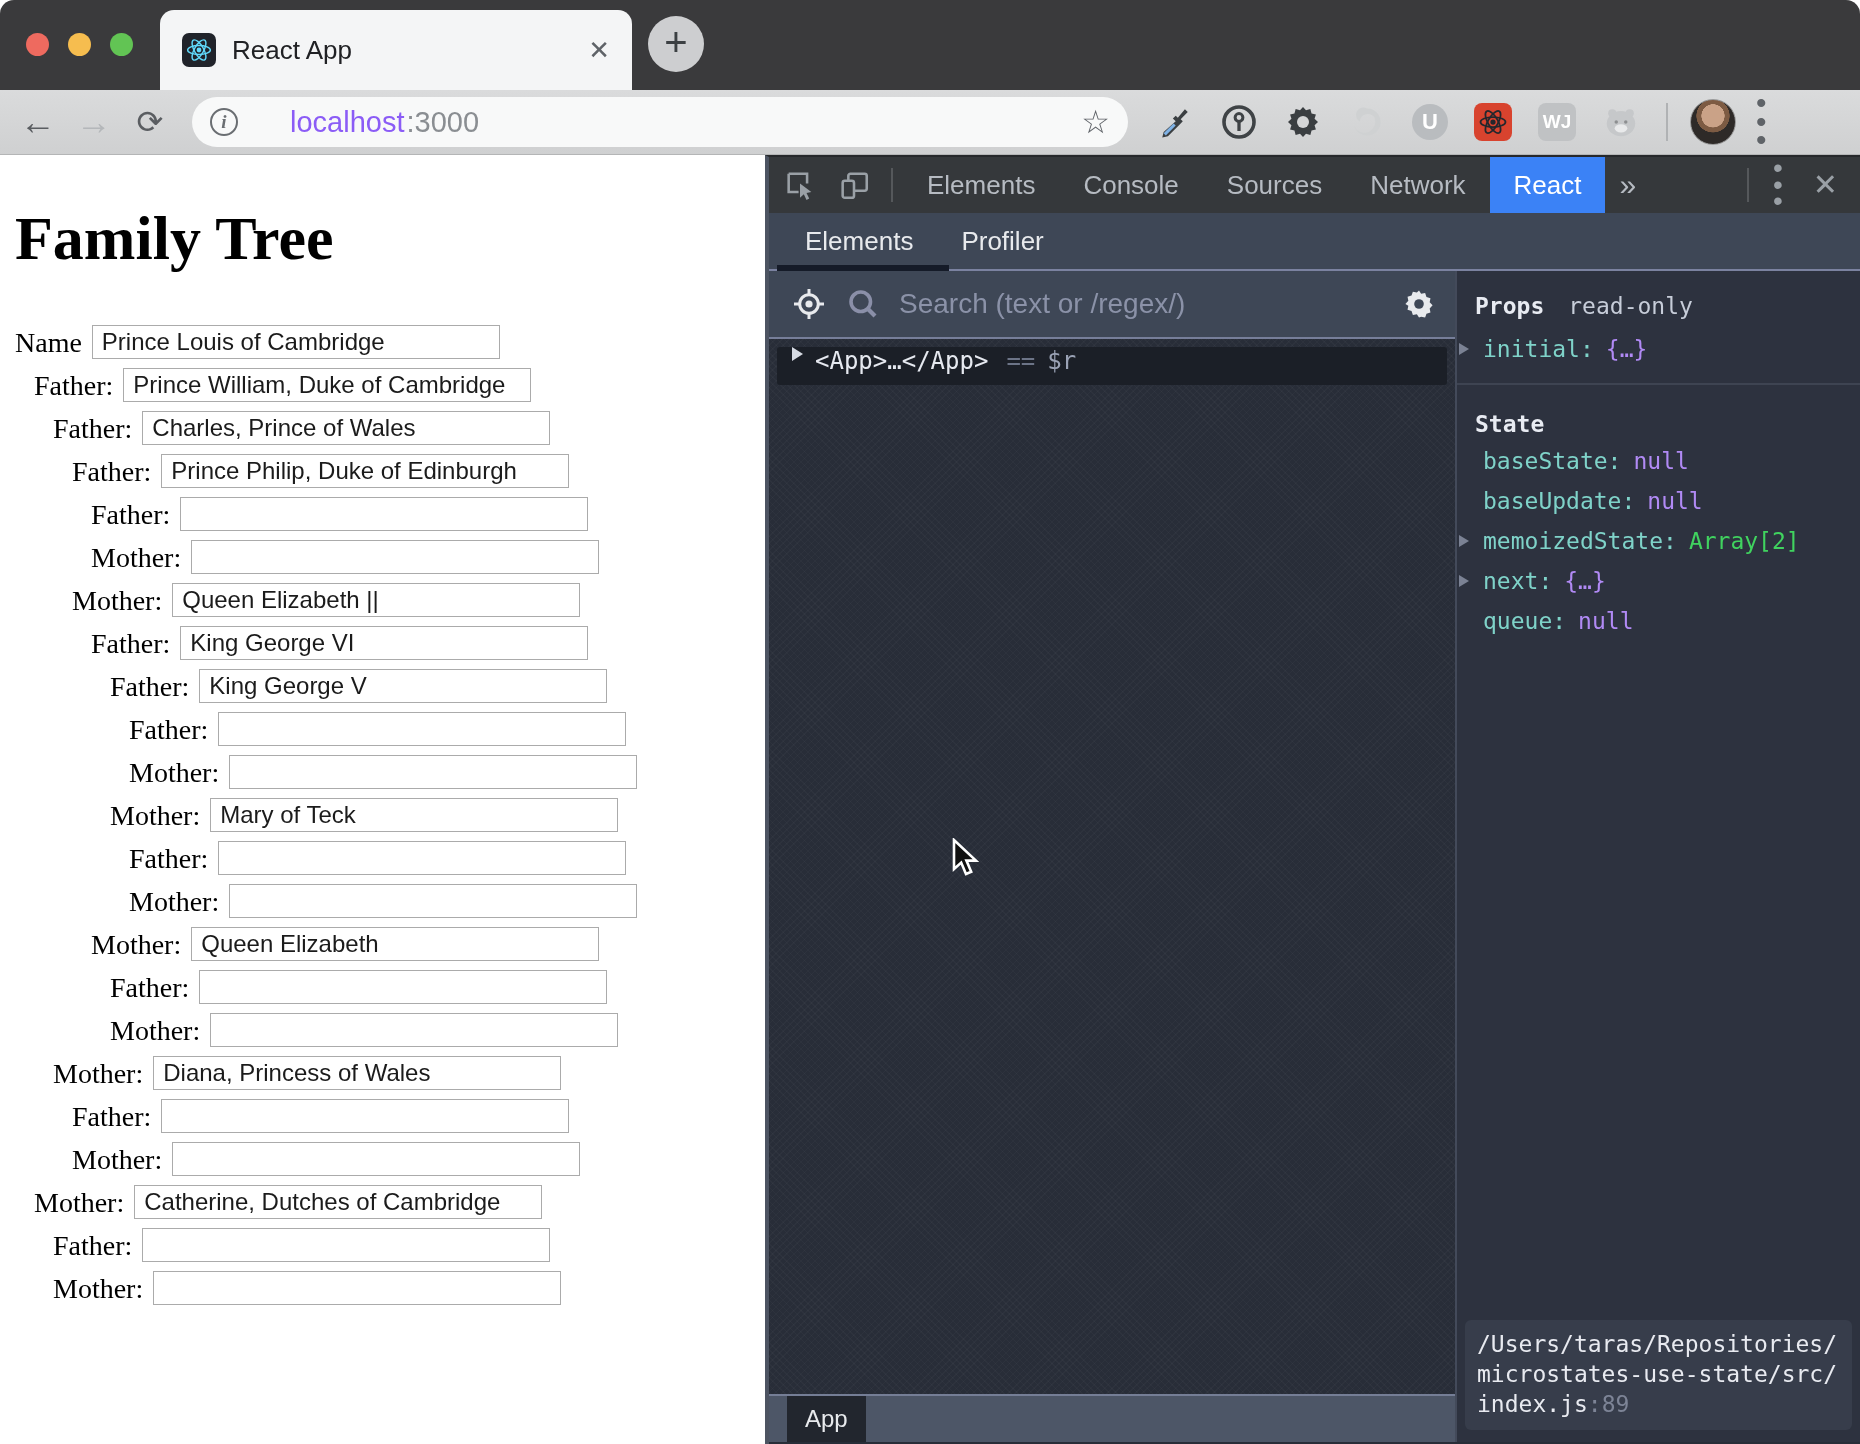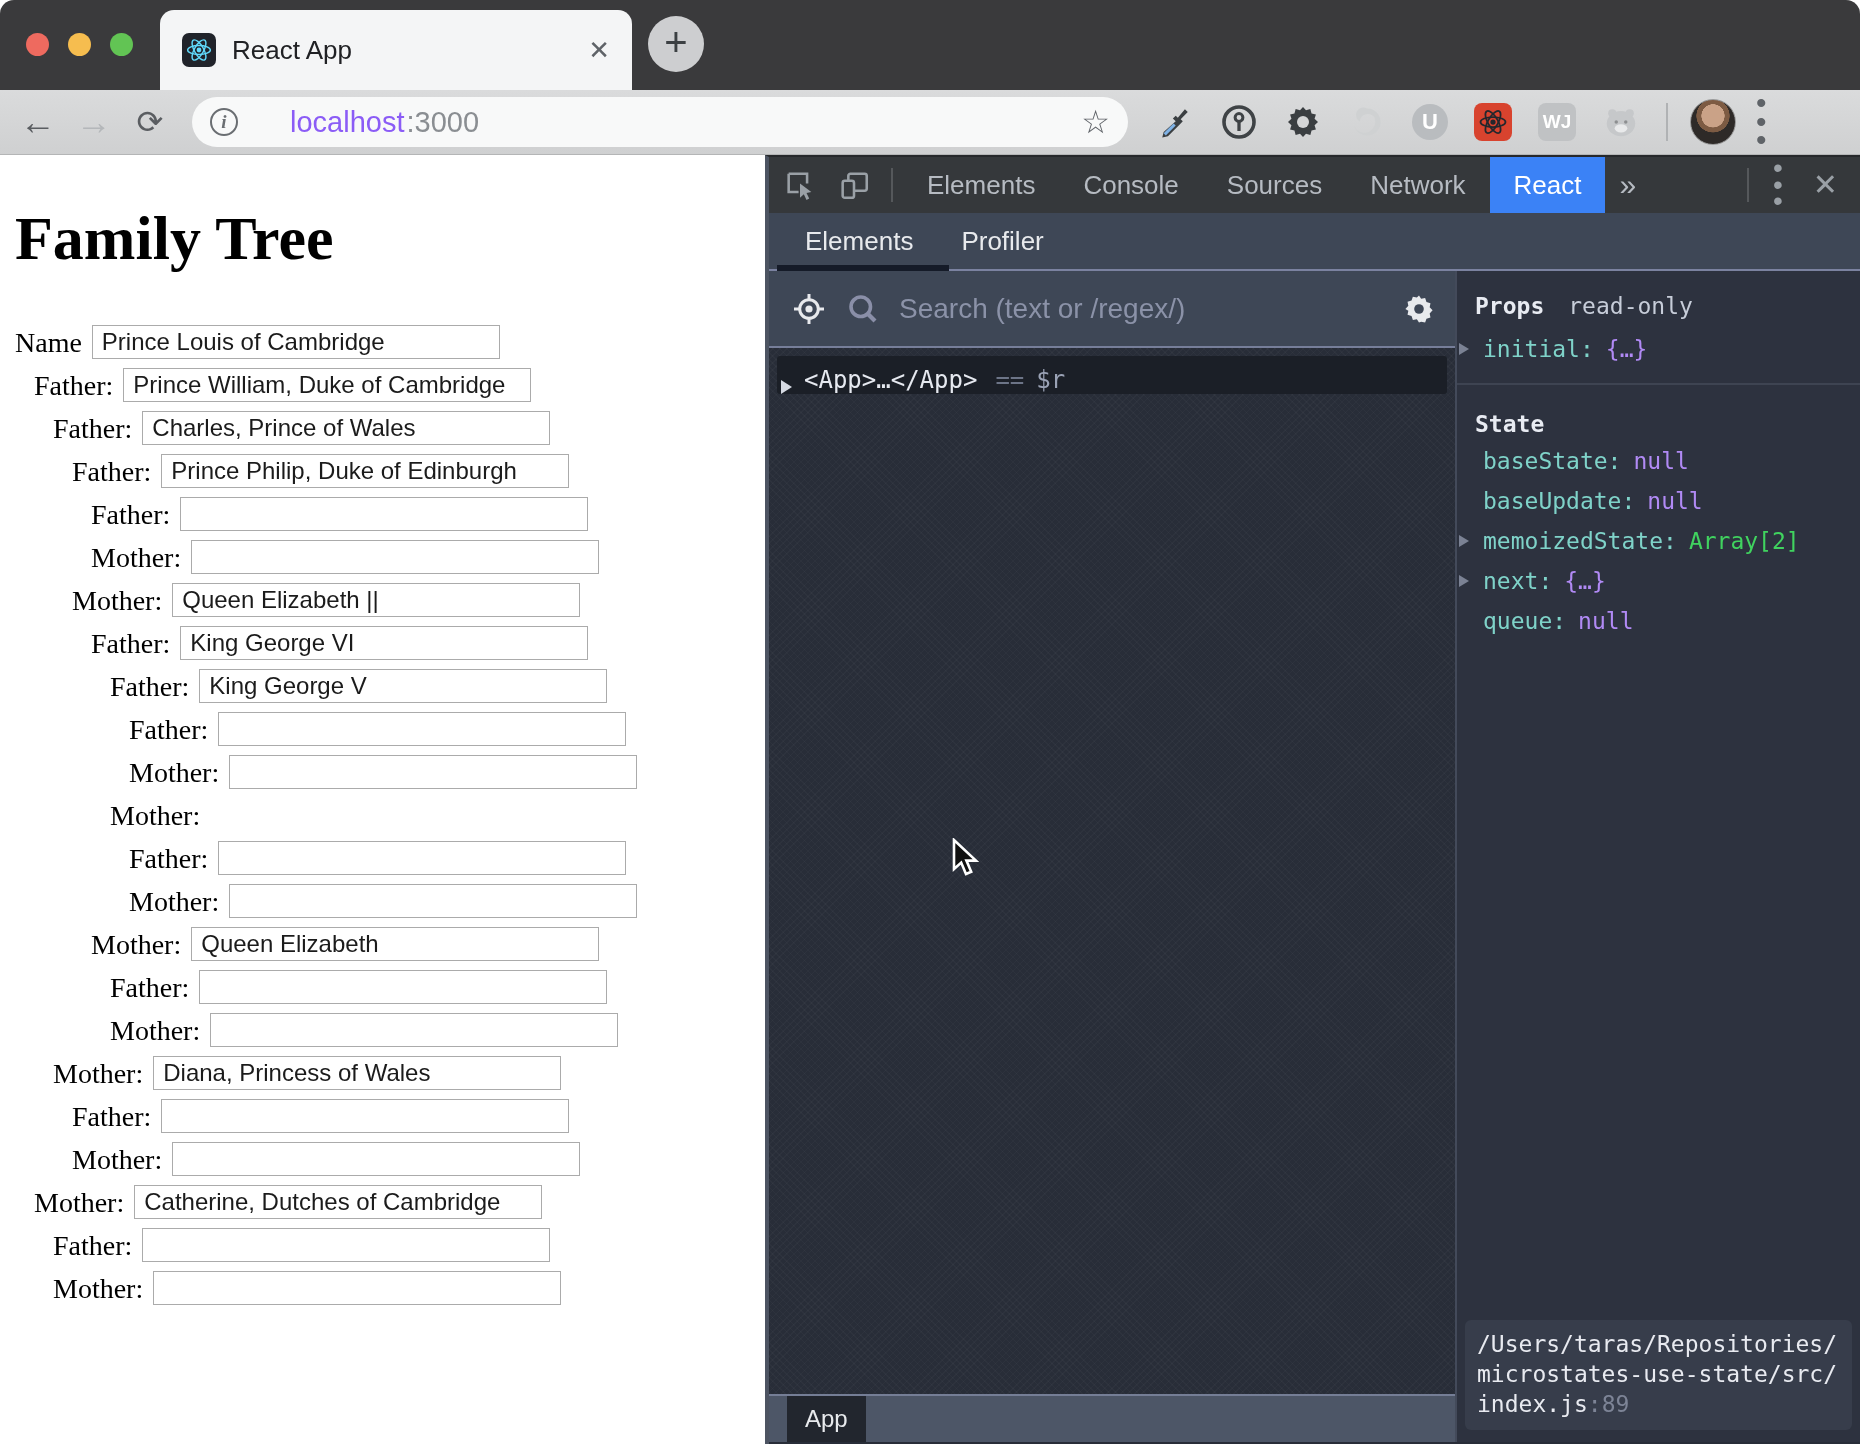--- a/index.html
+++ b/index.html
@@ -56,25 +56,25 @@
   .dt-chev { font-size:30px; padding:0 14px; }
   .dt-right-ctrls { margin-left:auto; display:flex; align-items:center; }
   .dt-vline { width:2px; height:34px; background:#55585b; margin-right:24px; }
   .dt-dots { font-size:28px; line-height:0.6; color:#9aa0a6; margin-right:30px; text-align:center; }
   .dt-x { font-size:30px; color:#9aa0a6; margin-right:22px; }
   .dt-subtabs { height:58px; background:#3e4756; display:flex; align-items:flex-end; border-bottom:2px solid #7b82a0; position:relative; }
   .sub-tab { font-size:26px; color:#e8eaed; padding:0 12px; margin-left:24px; height:56px; display:flex; align-items:center; position:relative; }
   .sub-tab.active::after { content:""; position:absolute; left:-16px; right:-24px; bottom:-2px; height:6px; background:#151b28; }
   .dt-main { display:flex; height:1171px; }
   .dt-left { width:686px; display:flex; flex-direction:column; }
-  .searchrow { height:77px; background:#3e4756; border-bottom:2px solid #767e99; display:flex; align-items:center; }
+  .searchrow { height:68px; background:#3e4756; border-bottom:2px solid #767e99; display:flex; align-items:center; }
   .search-placeholder { font-size:28px; color:#8b92a8; margin-left:14px; flex:1; }
   .gear { margin-right:20px; }
   .tree { flex:1; position:relative; }
-  .selrow { position:absolute; left:8px; right:8px; top:8px; height:38px; background:#1b1f27; border-radius:3px; display:flex; align-items:flex-end; padding:0 4px; gap:12px; font-family:"DejaVu Sans Mono", monospace; font-size:24px; }
+  .selrow { position:absolute; left:8px; right:8px; top:8px; height:38px; background:#1b1f27; border-radius:3px; display:flex; align-items:flex-start; padding:0 15px; gap:12px; font-family:"DejaVu Sans Mono", monospace; font-size:24px; }
   .tri { width:0; height:0; border-left:11px solid #d6dae3; border-top:7px solid transparent; border-bottom:7px solid transparent; }
   .sel-tag { color:#e6e9f0; }
   .sel-eq { color:#6c7487; margin-left:6px; }
   .sel-var { color:#9aa2b5; }
   .crumbs { height:48px; background:#4d5667; border-top:2px solid #757e96; display:flex; align-items:stretch; padding-left:18px; }
   .crumb { background:#22262e; color:#e8eaed; font-size:24px; display:flex; align-items:center; padding:0 18px; }
   .dt-rightpane { flex:1; background:#2d323f; border-left:2px solid #434a5a; position:relative; font-family:"DejaVu Sans Mono", monospace; }
   .rp-header { padding:22px 0 0 18px; font-size:23px; }
   .rp-bold { font-weight:bold; color:#e8ebf2; }
   .rp-dim { color:#c7cdd9; margin-left:24px; }
@@ -220,20 +220,21 @@
   <div class="frow lvl-6">
     <label class="flabel">Father:</label>
     <input class="finput" value="" style="">
   </div>
   <div class="frow lvl-6">
     <label class="flabel">Mother:</label>
     <input class="finput" value="" style="">
   </div>
   <div class="frow lvl-5">
     <label class="flabel">Mother:</label>
+    <input class="finput" value="Mary of Teck" style="">
   </div>
   <div class="frow lvl-6">
     <label class="flabel">Father:</label>
     <input class="finput" value="" style="">
   </div>
   <div class="frow lvl-6">
     <label class="flabel">Mother:</label>
     <input class="finput" value="" style="">
   </div>
   <div class="frow lvl-4">

